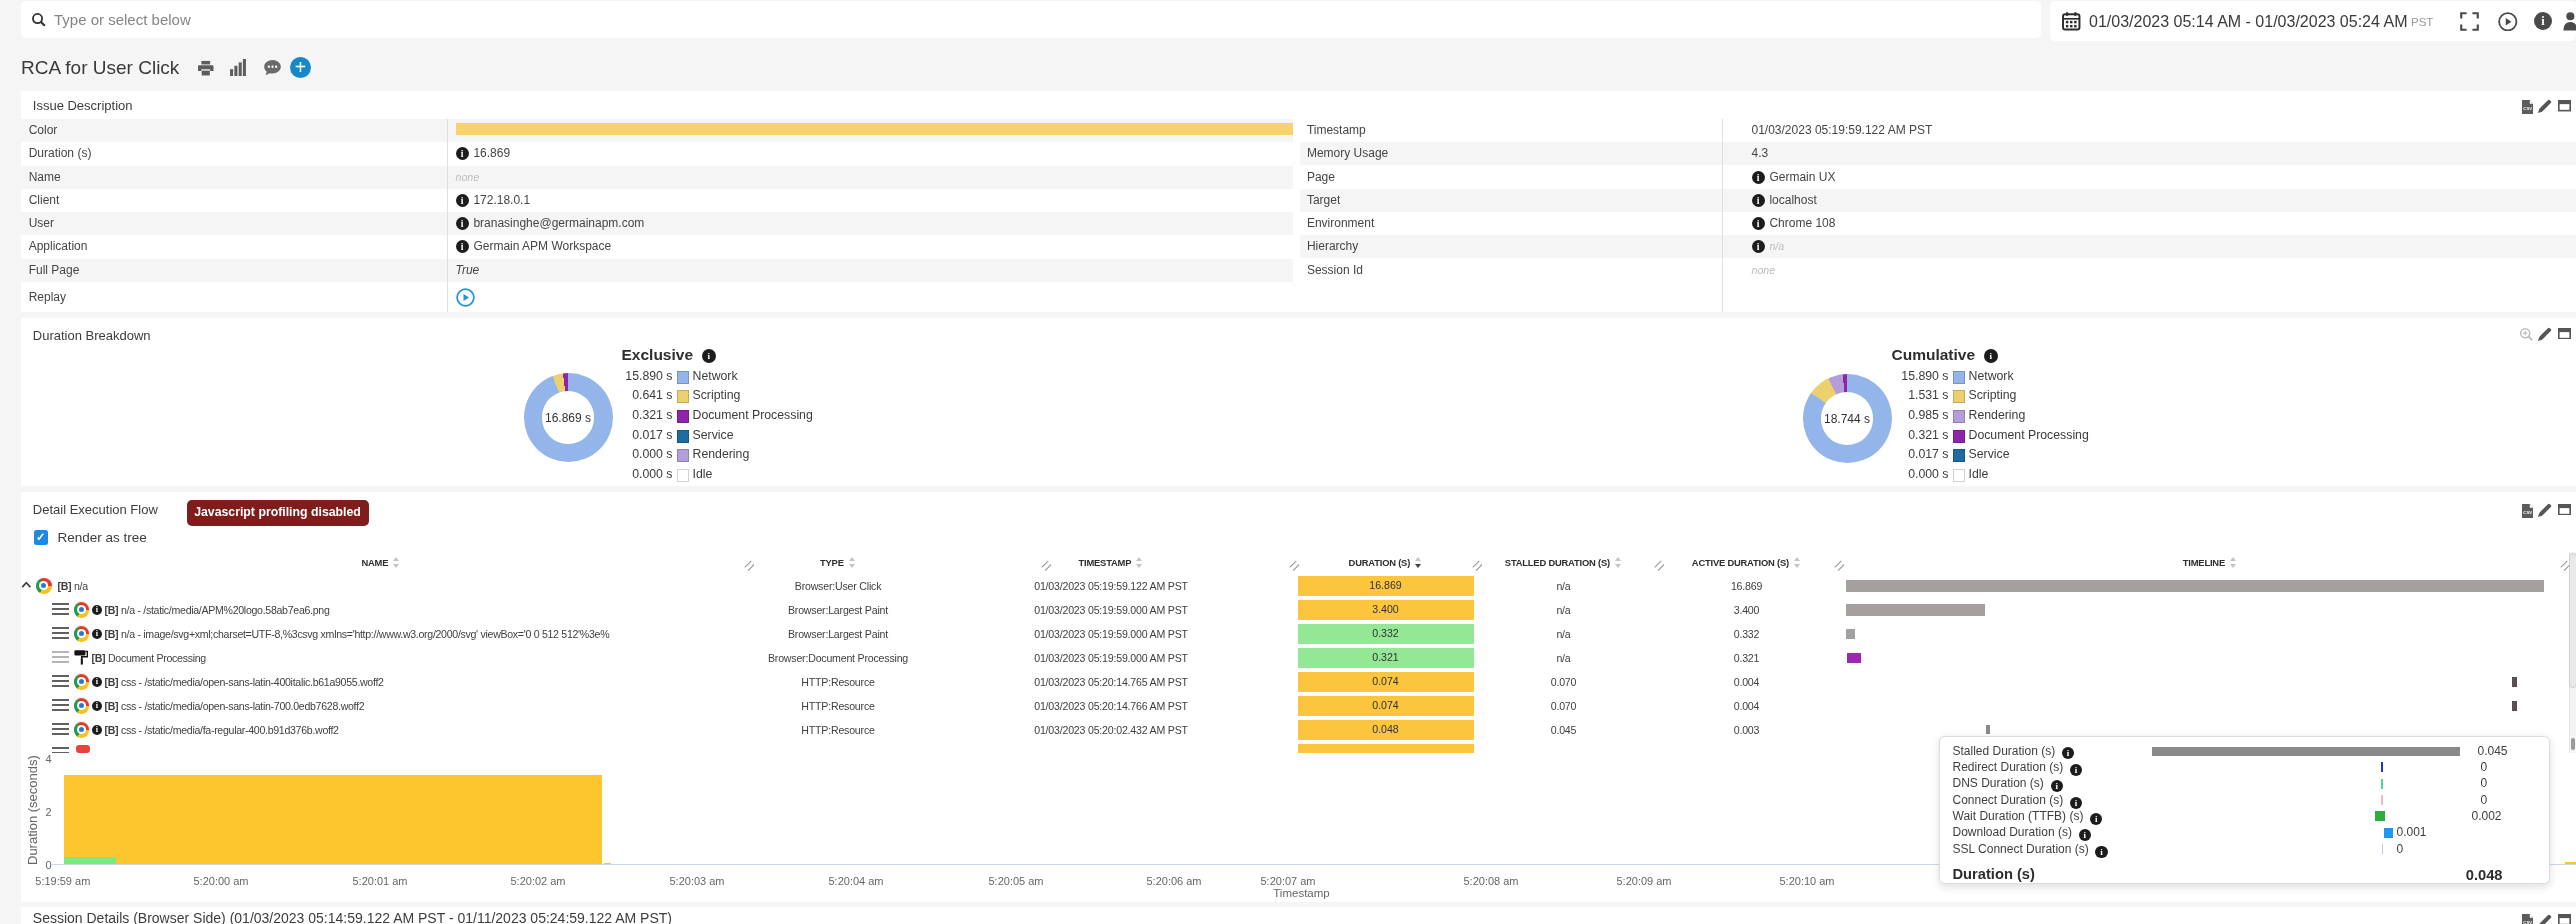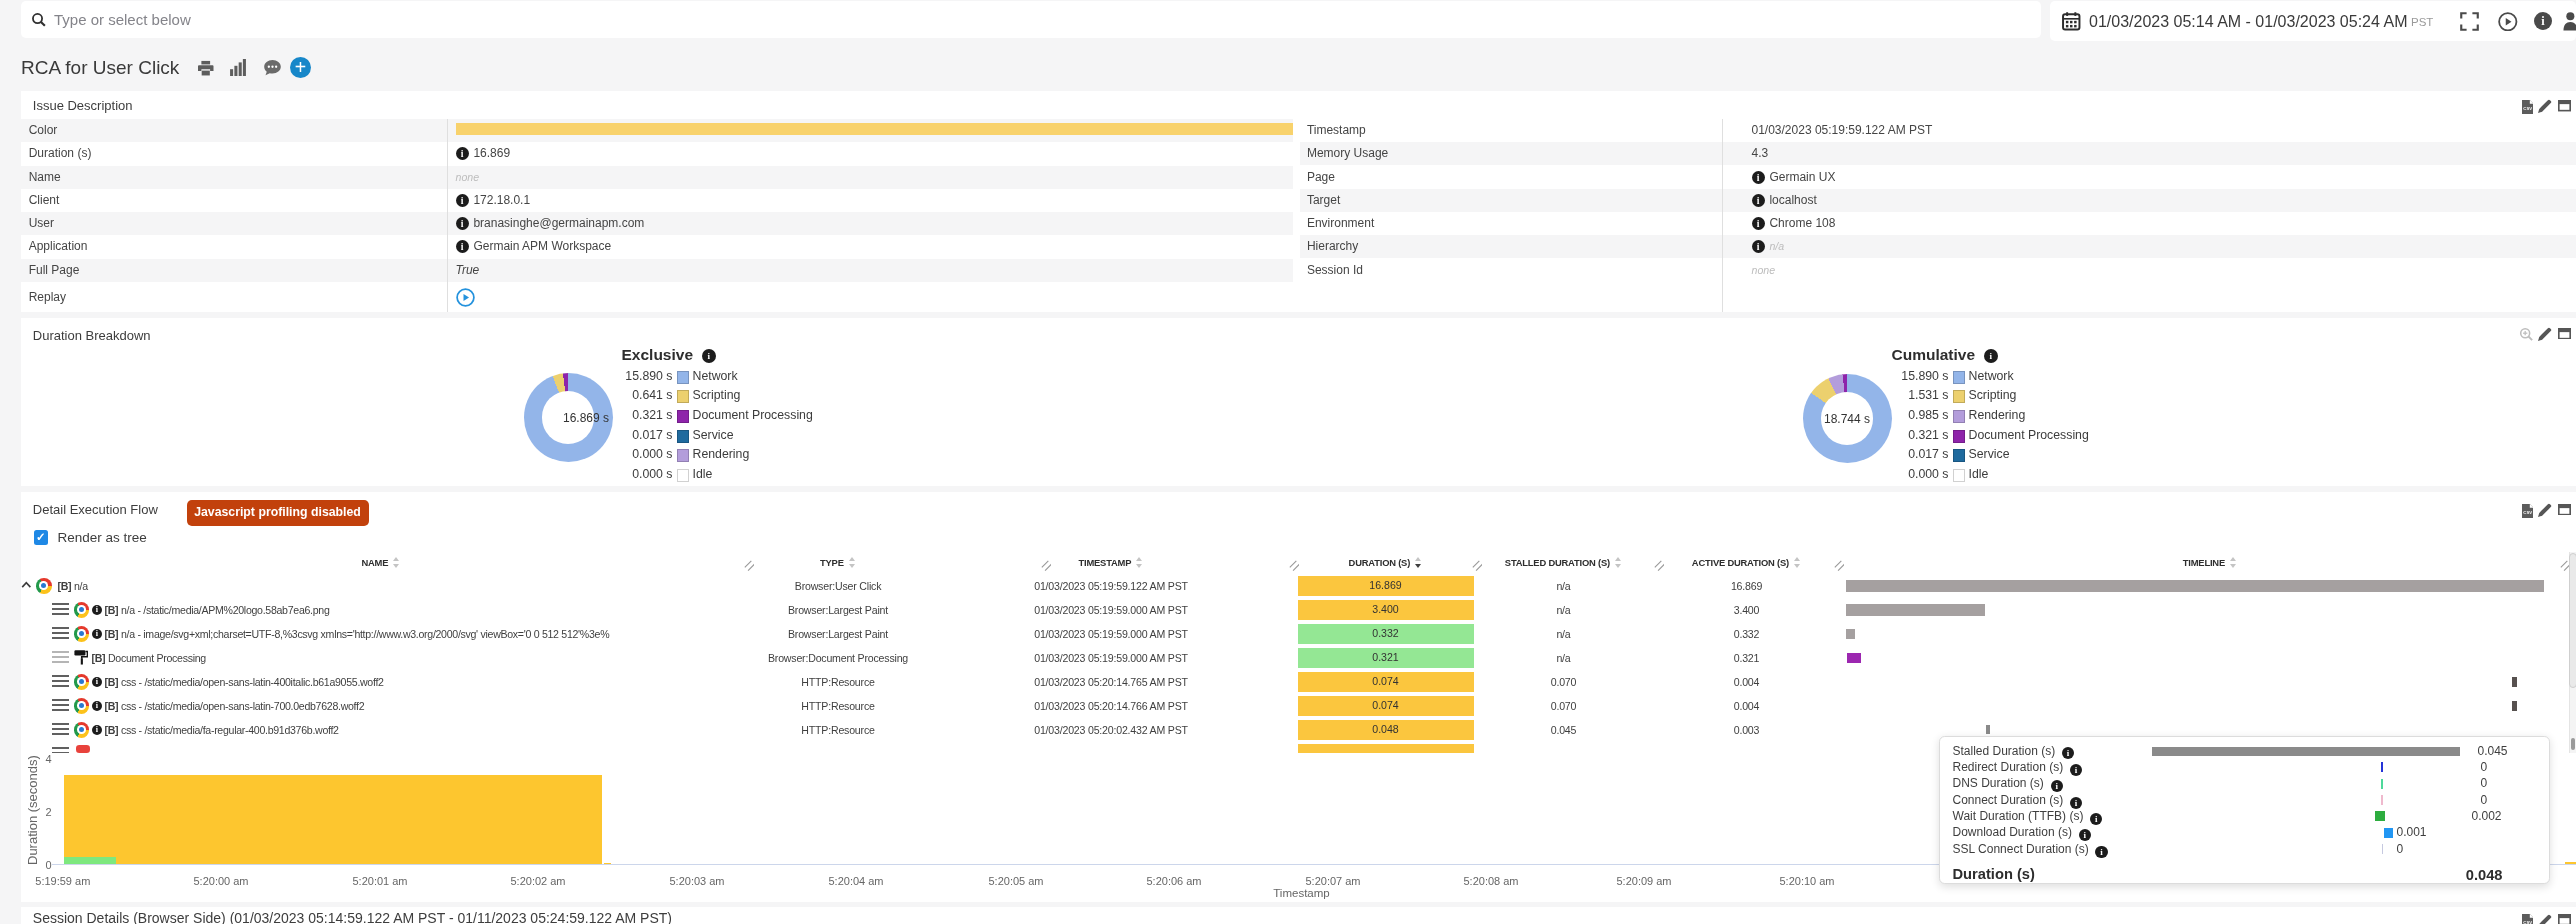--- a/index.html
+++ b/index.html
@@ -220,21 +220,21 @@
     </svg>
   <svg class="icn" style="left:2517px;top:9px" width="14" height="14" viewBox="0 0 17 17">
       <path d="M0 17 L1.5 12 L12 1.5 a1.8 1.8 0 0 1 2.6 0 L15.5 2.4 a1.8 1.8 0 0 1 0 2.6 L5 15.5 Z" fill="#565656"></path>
     </svg>
   <svg class="icn" style="left:2537px;top:9.8px" width="13" height="11.5" viewBox="0 0 16 14">
       <rect x="1" y="1" width="14" height="12" fill="none" stroke="#565656" stroke-width="2"></rect>
       <rect x="0" y="0" width="16" height="5" fill="#565656"></rect>
     </svg>
 
   <div class="donut" style="left:503px;top:55px;background:conic-gradient(#93b5e9 0 339deg,#ecd06e 339deg 352.7deg,#8e24aa 352.7deg 359.6deg,#1f6a9e 359.6deg 360deg)"></div>
-  <div class="dlab" style="left:521px;top:93px;width:89px">16.869 s</div>
+  <div class="dlab" style="left:503px;top:93px;width:89px">16.869 s</div>
   <div class="abs" style="left:601px;top:28px;font-size:15.5px;font-weight:bold;color:#2e2e2e">Exclusive&nbsp; <span class="iinfo" style="width:14px;height:14px;line-height:14px;border-radius:50%;vertical-align:0.8px">i</span></div>
   <div class="leg" style="top:49px">
       <span class="n" style="left:562px">15.890 s</span>
       <span class="sq" style="left:656px;background:#93b5e9"></span>
       <span class="t" style="left:672px">Network</span>
     </div>
   <div class="leg" style="top:68px">
       <span class="n" style="left:562px">0.641 s</span>
       <span class="sq" style="left:656px;background:#ecd06e"></span>
       <span class="t" style="left:672px">Scripting</span>
@@ -290,21 +290,21 @@
     </div>
   <div class="leg" style="top:147px">
       <span class="n" style="left:1838px">0.000 s</span>
       <span class="sq" style="left:1932px;background:#fff"></span>
       <span class="t" style="left:1948px">Idle</span>
     </div>
 </div>
 
 <div class="panel" style="top:492px;height:410px">
   <div class="ptitle" style="top:9.8px">Detail Execution Flow</div>
-  <div class="abs" style="left:166px;top:8.2px;width:182px;height:26px;background:#c2410c;border-radius:4.9px;color:#fff;font-size:12.3px;font-weight:bold;text-align:center;line-height:25px">Javascript profiling disabled</div>
+  <div class="abs" style="left:166px;top:8.2px;width:182px;height:26px;background:#7f1d1d;border-radius:4.9px;color:#fff;font-size:12.3px;font-weight:bold;text-align:center;line-height:25px">Javascript profiling disabled</div>
   <div class="abs" style="left:13px;top:38px;width:14.7px;height:14.7px;background:#1e88e5;border-radius:2.5px;color:#fff;text-align:center;font:bold 11.5px/14.7px 'Liberation Sans'">✓</div>
   <div class="abs" style="left:37px;top:38px;font-size:13.5px;color:#3d3d3d">Render as tree</div>
   <svg class="icn" style="left:2501px;top:11.5px" width="11.5" height="14" viewBox="0 0 14 17">
       <path d="M0 0 h9.5 L14 4.5 V17 H0 Z" fill="#5c5c5c"></path>
       <path d="M9.5 0 L14 4.5 H9.5 Z" fill="#fff"></path>
       <rect x="2" y="7.5" width="10" height="6" fill="#5c5c5c"></rect>
       <text x="7" y="12.6" font-size="5.2" fill="#fff" text-anchor="middle" font-family="Liberation Sans" font-weight="bold">CSV</text>
     </svg>
   <svg class="icn" style="left:2517px;top:10.6px" width="14" height="14" viewBox="0 0 17 17">
       <path d="M0 17 L1.5 12 L12 1.5 a1.8 1.8 0 0 1 2.6 0 L15.5 2.4 a1.8 1.8 0 0 1 0 2.6 L5 15.5 Z" fill="#565656"></path>
@@ -460,21 +460,21 @@
   <div class="abs" style="left:2544px;top:370px;width:11.5px;height:2.5px;background:#fdc62f"></div>
   <div class="abs" style="left:31px;top:372px;width:2524px;height:0.8px;background:#ccd6eb"></div>
   <div class="abs" style="left:9.8px;top:383px;width:65px;text-align:center;font-size:11px;color:#666">5:19:59 am</div>
   <div class="abs" style="left:168px;top:383px;width:65px;text-align:center;font-size:11px;color:#666">5:20:00 am</div>
   <div class="abs" style="left:327px;top:383px;width:65px;text-align:center;font-size:11px;color:#666">5:20:01 am</div>
   <div class="abs" style="left:485px;top:383px;width:65px;text-align:center;font-size:11px;color:#666">5:20:02 am</div>
   <div class="abs" style="left:644px;top:383px;width:65px;text-align:center;font-size:11px;color:#666">5:20:03 am</div>
   <div class="abs" style="left:803px;top:383px;width:65px;text-align:center;font-size:11px;color:#666">5:20:04 am</div>
   <div class="abs" style="left:963px;top:383px;width:65px;text-align:center;font-size:11px;color:#666">5:20:05 am</div>
   <div class="abs" style="left:1121px;top:383px;width:65px;text-align:center;font-size:11px;color:#666">5:20:06 am</div>
-  <div class="abs" style="left:1280px;top:383px;width:65px;text-align:center;font-size:11px;color:#666">5:20:07 am</div>
+  <div class="abs" style="left:1235px;top:383px;width:65px;text-align:center;font-size:11px;color:#666">5:20:07 am</div>
   <div class="abs" style="left:1438px;top:383px;width:65px;text-align:center;font-size:11px;color:#666">5:20:08 am</div>
   <div class="abs" style="left:1596px;top:383px;width:65px;text-align:left;font-size:11px;color:#666">5:20:09 am</div>
   <div class="abs" style="left:1754px;top:383px;width:65px;text-align:center;font-size:11px;color:#666">5:20:10 am</div>
   <div class="abs" style="left:1240px;top:395px;width:82px;text-align:center;font-size:11.5px;color:#666">Timestamp</div>
 
   <div class="abs" style="left:1918px;top:244px;width:609px;height:146px;background:#fff;border:0.8px solid #dcdcdc;border-radius:5.7px;box-shadow:0 2.5px 8.2px rgba(0,0,0,.13)">
     <div class="tt-row" style="top:6.5px">Stalled Duration (s)&nbsp; <span class="iinfo">i</span></div>
     <div class="abs" style="left:212px;top:9.8px;width:308px;height:9px;background:#8a8a8a"></div>
     <div class="tt-row" style="left:538px;top:6.5px">0.045</div>
     <div class="tt-row" style="top:23px">Redirect Duration (s)&nbsp; <span class="iinfo">i</span></div>

